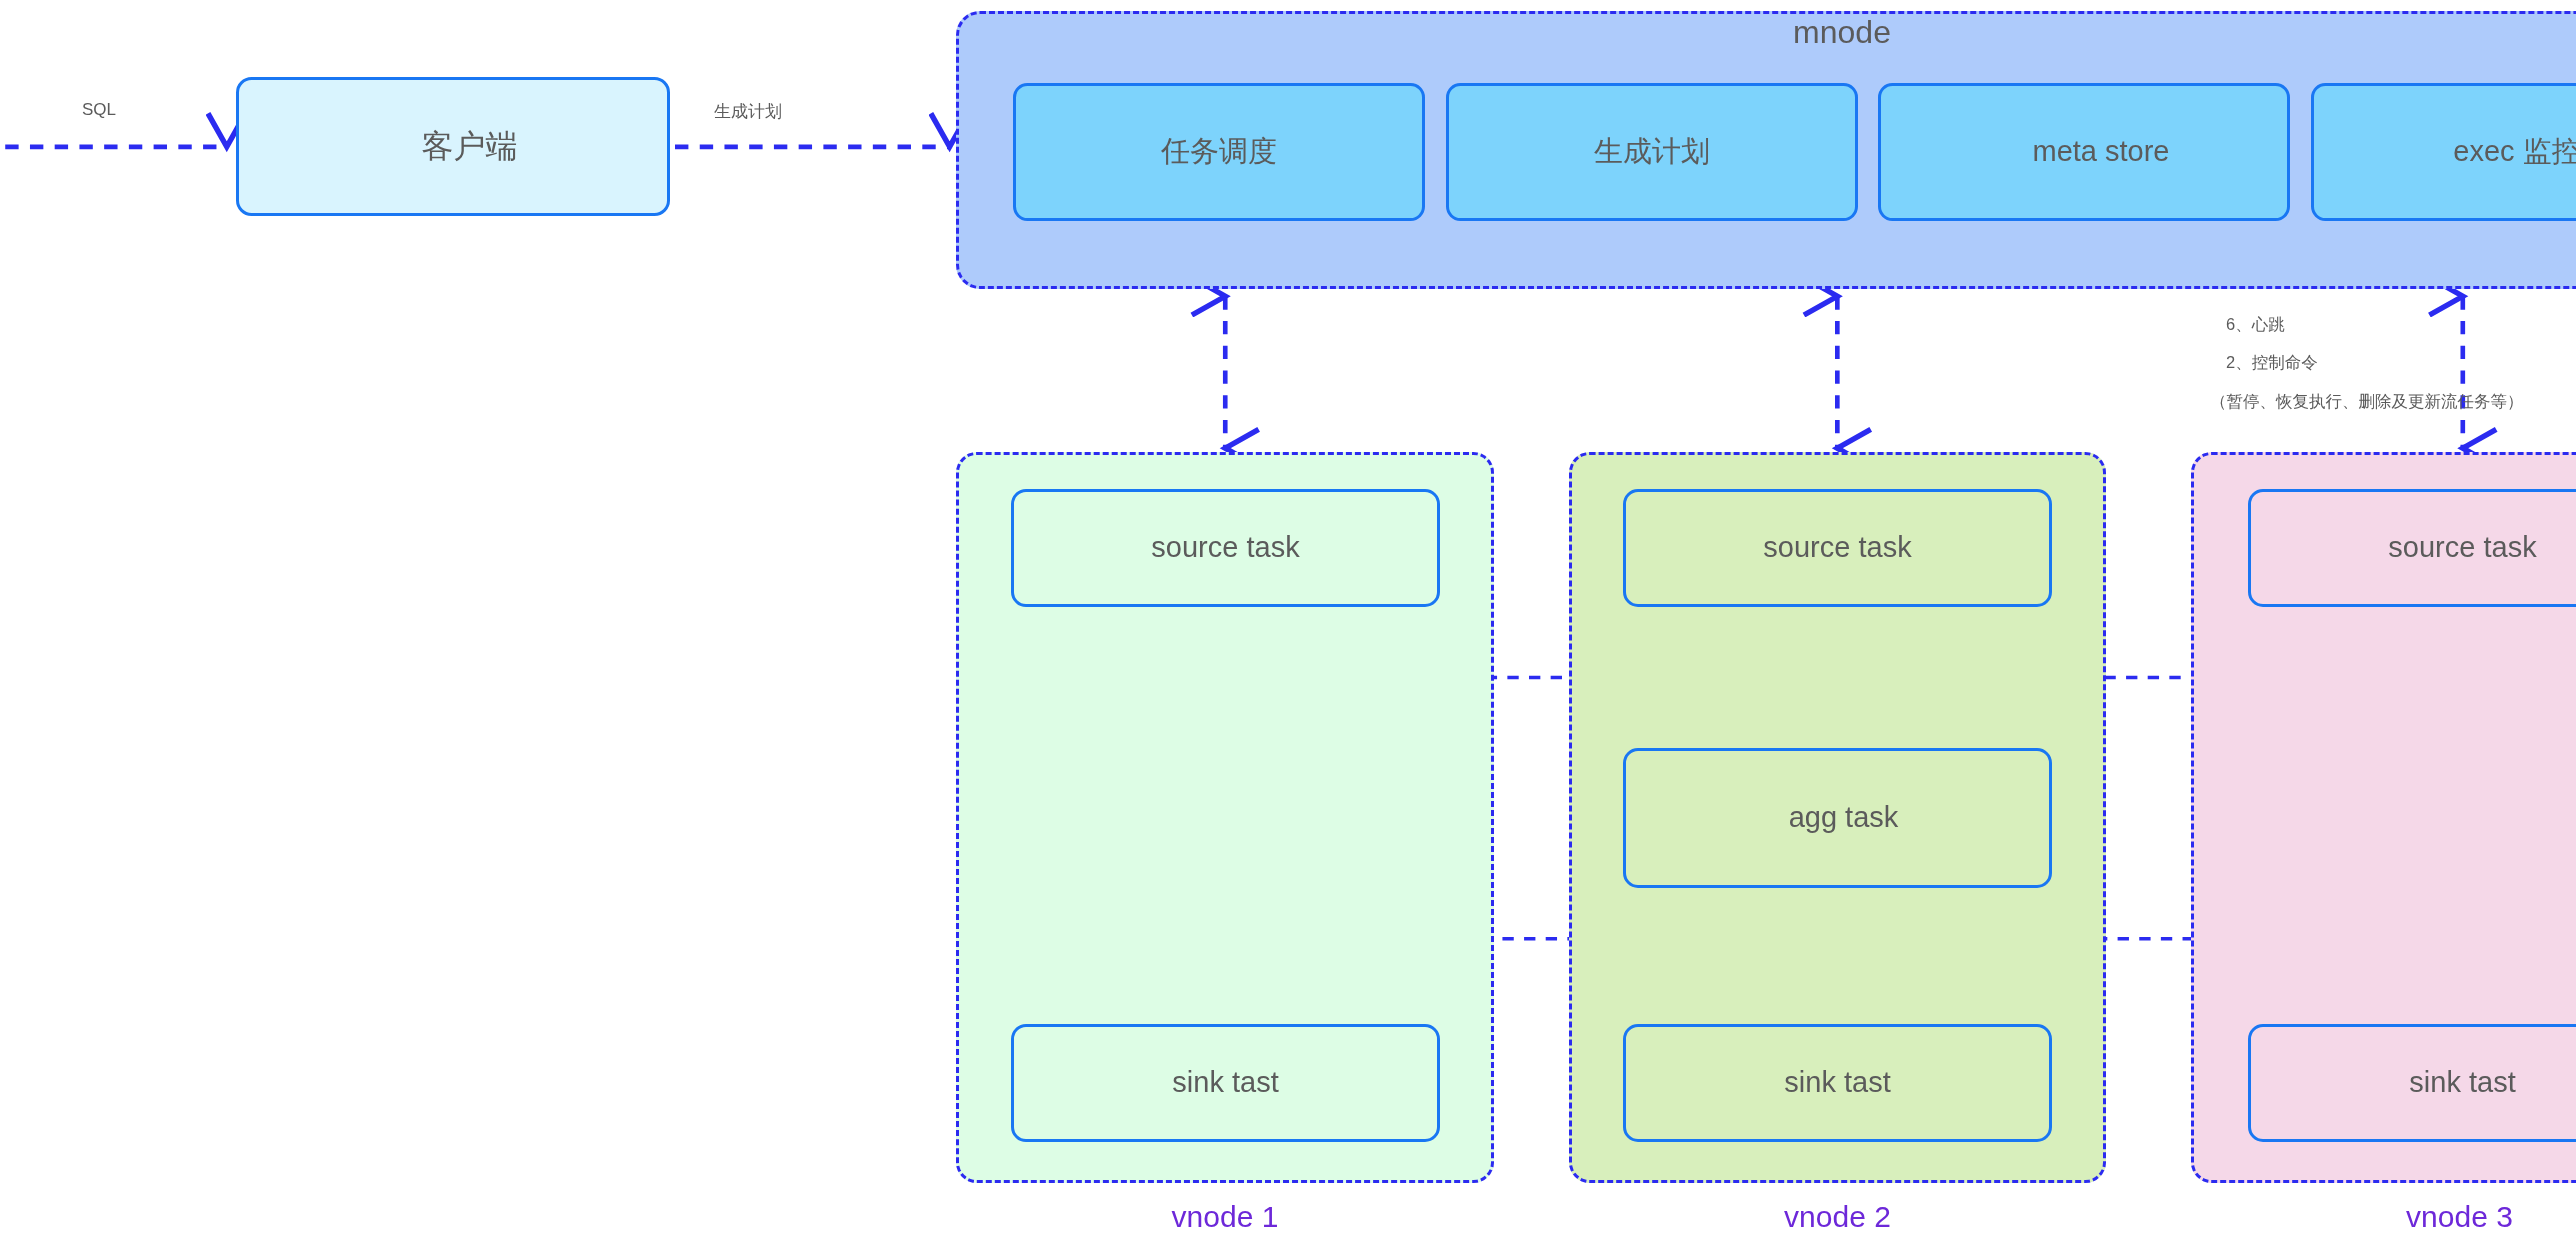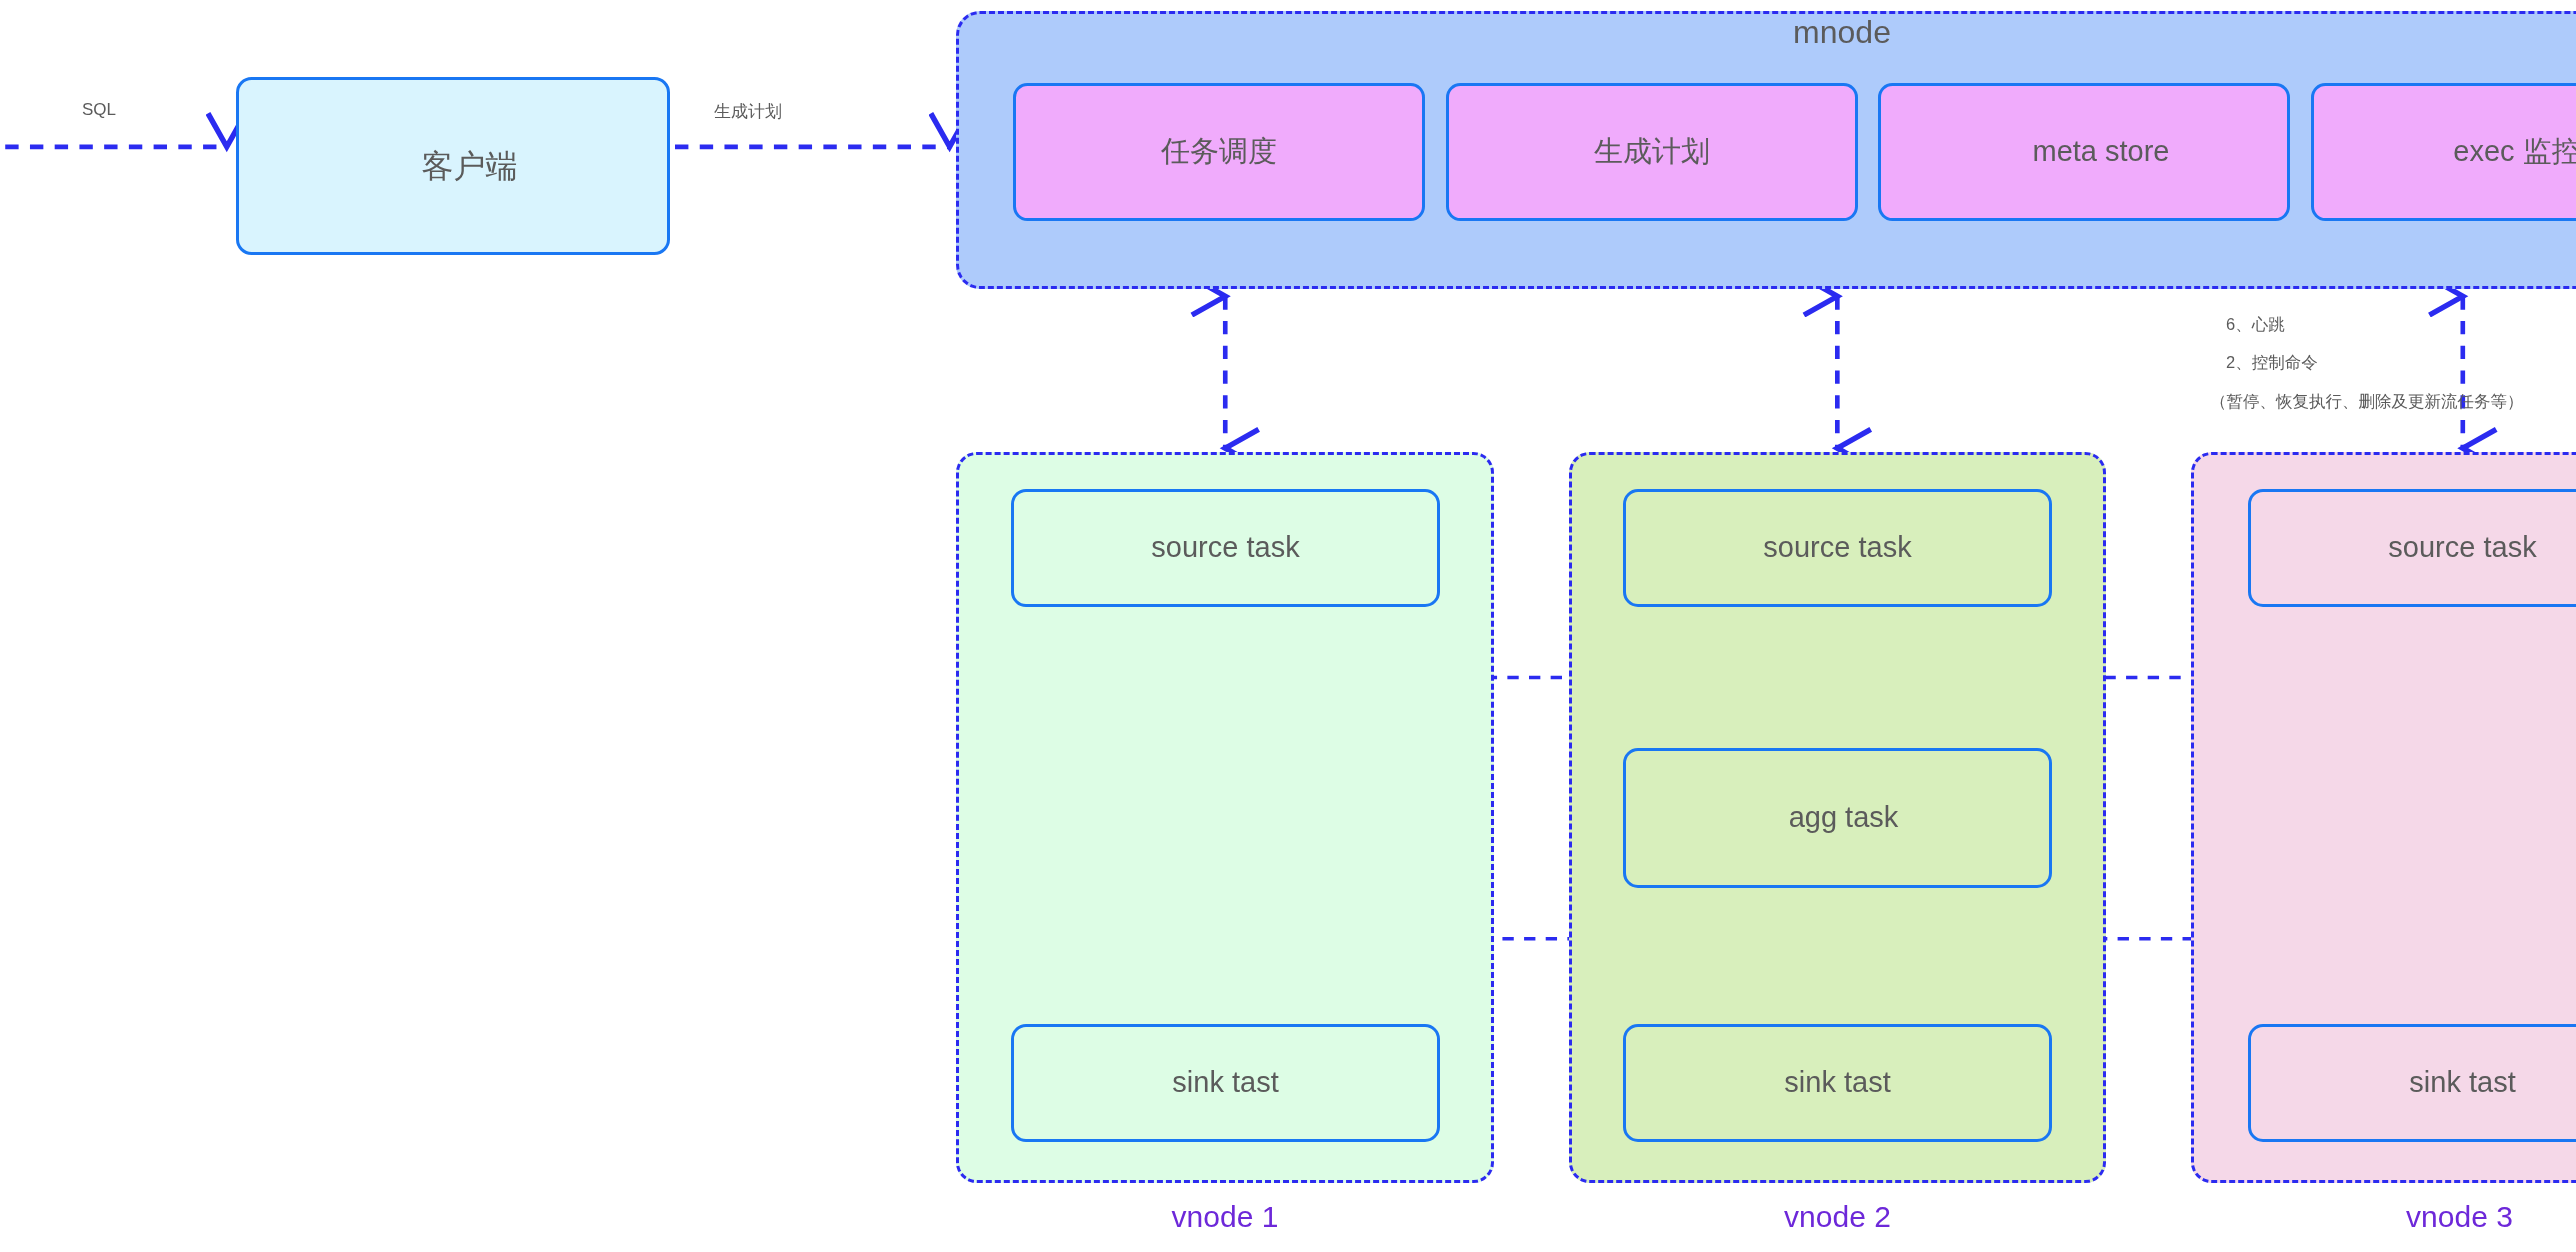--- a/index.html
+++ b/index.html
@@ -33,21 +33,21 @@
     border-radius:24px;
   }
   .mnode-title{
     position:absolute;
     color:#5b5b5b;
     font-size:32px;
     text-align:center;
   }
   .mnode-cell{
     border:3.6px solid #1977f3;
-    background:#f0abfc;
+    background:#7dd3fc;
     font-size:29px;
     border-radius:14.4px;
   }
 
   
   .vnode{
     border:3.6px dashed #2b2bf0;
     background:#ddfde5;
     border-radius:20.6px;
   }
@@ -119,21 +119,21 @@
       <path d="M3566 1725 L3566 1990" marker-end="url(#arw)"></path>
 
       <path d="M3566 1725 L3566 1795 Q3566 1822 3536 1822 L2408 1822 Q2378 1822 2378 1852 L2378 1990" marker-end="url(#arw)"></path>
 
       <path d="M3566 1725 L3566 1795 Q3566 1822 3596 1822 L4750 1822 Q4780 1822 4780 1852 L4780 1990" marker-end="url(#arw)"></path>
     </g>
   </svg>
 
   <div class="edge-label" style="left:82px;top:100px;">SQL</div>
 
-  <div class="node client" style="left:236px;top:77px;width:434px;height:178px;padding-left:33px;">客户端</div>
+  <div class="node client" style="left:236px;top:77px;width:434px;height:139px;padding-left:33px;">客户端</div>
 
   <div class="edge-label" style="left:714px;top:100px;">生成计划</div>
 
   <div class="node mnode" style="left:956px;top:11.3px;width:1772px;height:278px;"></div>
 
   <div class="mnode-title" style="left:956px;top:14.4px;width:1772px;">mnode</div>
 
   <div class="node mnode-cell" style="left:1013px;top:83px;width:412px;height:138px;">任务调度</div>
 
   <div class="node mnode-cell" style="left:1446px;top:83px;width:412px;height:138px;">生成计划</div>

